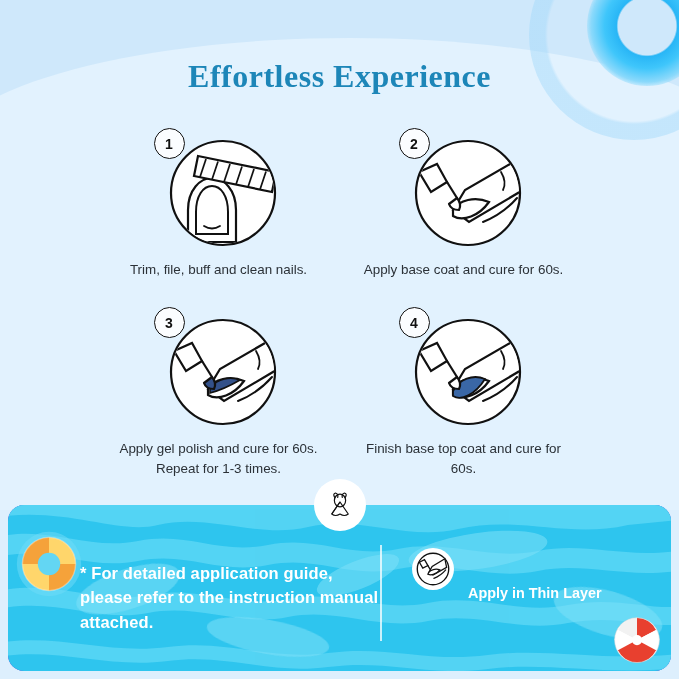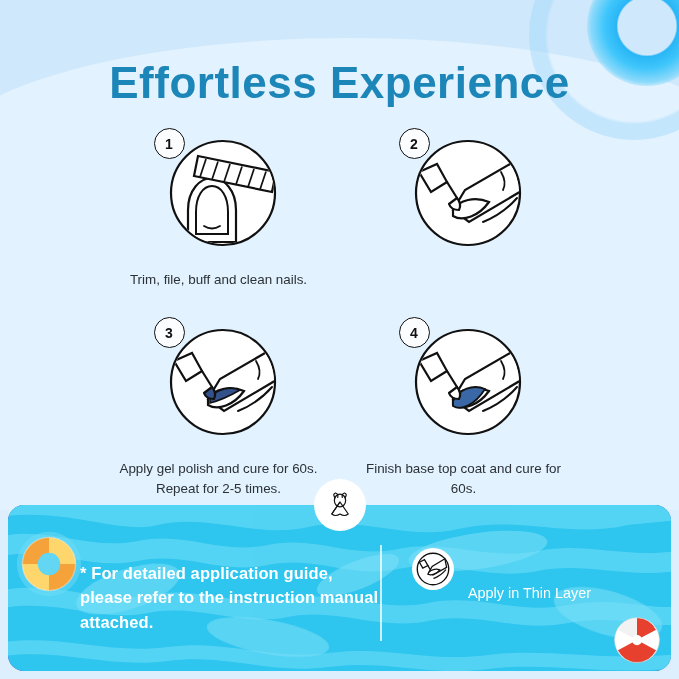--- a/index.html
+++ b/index.html
@@ -37,43 +37,43 @@
   }
   .ring-deco2{
     position:absolute;right:-60px;top:-70px;width:210px;height:210px;
     border-radius:50%;
     background:radial-gradient(circle at 50% 50%, rgba(255,255,255,0) 0 58%, rgba(160,216,250,.45) 60% 72%, rgba(255,255,255,0) 74%);
   }
 
   
   .title{
     position:absolute;left:0;right:0;top:58px;text-align:center;
-    font-family:Liberation Sans, sans-serif;
-    font-size:44px;font-weight:700;letter-spacing:.5px;
+    font-family:Liberation Serif, serif;
+    font-size:32px;font-weight:700;letter-spacing:.5px;
     color:#1d86b8;
   }
 
   
   .steps{
     position:absolute;left:96px;top:128px;width:490px;
     display:grid;grid-template-columns:1fr 1fr;
     row-gap:28px;column-gap:0px;
   }
   .step{position:relative;display:flex;flex-direction:column;align-items:center;}
   .art-wrap{position:relative;width:130px;height:122px;}
   .num{
     position:absolute;left:0px;top:0px;width:29px;height:29px;border-radius:50%;
     background:#fbfdff;border:1.6px solid #111;
     display:flex;align-items:center;justify-content:center;
     font-size:14px;font-weight:600;color:#111;z-index:3;
     font-family:"Liberation Sans",sans-serif;
   }
   .art{position:absolute;left:14px;top:10px;}
   .cap{
-    margin-top:20px;width:215px;text-align:center;
+    margin-top:10px;width:215px;text-align:center;
     font-size:13.4px;line-height:1.45;color:#2b3137;
   }
 
   
   .banner{
     position:absolute;left:8px;top:505px;width:663px;height:166px;
     border-radius:16px;overflow:hidden;
     background:#6d28d9;
   }
   .water{position:absolute;inset:0;}
@@ -93,21 +93,21 @@
   .divider{
     position:absolute;left:372px;top:40px;width:1.6px;height:96px;
     background:rgba(255,255,255,.75);z-index:4;
   }
   .feats{position:absolute;left:404px;top:40px;z-index:4;}
   .feat{display:flex;align-items:center;gap:14px;height:48px;margin-bottom:10px;}
   .feat-ic{
     width:42px;height:42px;border-radius:50%;background:#fff;flex:0 0 42px;
     display:flex;align-items:center;justify-content:center;
   }
-  .feat-lb{color:#fff;font-weight:400;font-size:14.4px;white-space:nowrap;margin-top:48px;}
+  .feat-lb{color:#fff;font-weight:700;font-size:14.4px;white-space:nowrap;margin-top:48px;}
 </style>
 </head>
 <body>
 
 <div class="stage">
 
   <div class="bg-band"></div>
   <div class="bg-flat"></div>
   <div class="bg-inner"></div>
   <div class="ring-deco2"></div>
@@ -160,20 +160,21 @@
             <path d="M40 72 C46 62 62 58 76 64 C66 78 50 84 40 78 Z" fill="#fff" stroke="#111" stroke-width="2.2"></path>
             <path d="M104 60 q-14 16 -34 24" fill="none" stroke="#111" stroke-width="2" stroke-linecap="round"></path>
             <g>
               <path d="M6 34 L24 26 L34 44 L18 54 Z" fill="#fff" stroke="#111" stroke-width="2.2"></path>
               <path d="M34 44 L44 60" stroke="#111" stroke-width="2.2" stroke-linecap="round"></path>
               <path d="M44 60 q5 6 2 12 q-8 0 -10 -6 Z" fill="#fff" stroke="#111" stroke-width="2.2" stroke-linejoin="round"></path>
             </g>
           </g>
         </svg>
       </div>
+      <div class="cap">Apply base coat and cure for 60s.</div>
     </div>
 
     <div class="step">
       <div class="art-wrap">
         <div class="num">3</div>
         <svg class="art" width="110" height="110" viewBox="0 0 110 110">
           <circle cx="55" cy="55" r="52" fill="#fff" stroke="#111" stroke-width="2.2"></circle>
           <clipPath id="c3">
               <circle cx="55" cy="55" r="51"></circle>
             </clipPath>
@@ -184,21 +185,21 @@
             <path d="M42 70 C50 62 62 59 72 63 C60 70 50 74 42 76 Z" fill="#33518a" stroke="#111" stroke-width="1.6"></path>
             <path d="M104 60 q-14 16 -34 24" fill="none" stroke="#111" stroke-width="2" stroke-linecap="round"></path>
             <g>
               <path d="M6 34 L24 26 L34 44 L18 54 Z" fill="#fff" stroke="#111" stroke-width="2.2"></path>
               <path d="M34 44 L44 60" stroke="#111" stroke-width="2.2" stroke-linecap="round"></path>
               <path d="M44 60 q5 6 2 12 q-8 0 -10 -6 Z" fill="#33518a" stroke="#111" stroke-width="2.2" stroke-linejoin="round"></path>
             </g>
           </g>
         </svg>
       </div>
-      <div class="cap">Apply gel polish and cure for 60s. Repeat for 2-5 times.</div>
+      <div class="cap">Apply gel polish and cure for 60s. Repeat for 1-3 times.</div>
     </div>
 
     <div class="step">
       <div class="art-wrap">
         <div class="num">4</div>
         <svg class="art" width="110" height="110" viewBox="0 0 110 110">
           <circle cx="55" cy="55" r="52" fill="#fff" stroke="#111" stroke-width="2.2"></circle>
           <clipPath id="c4">
               <circle cx="55" cy="55" r="51"></circle>
             </clipPath>

